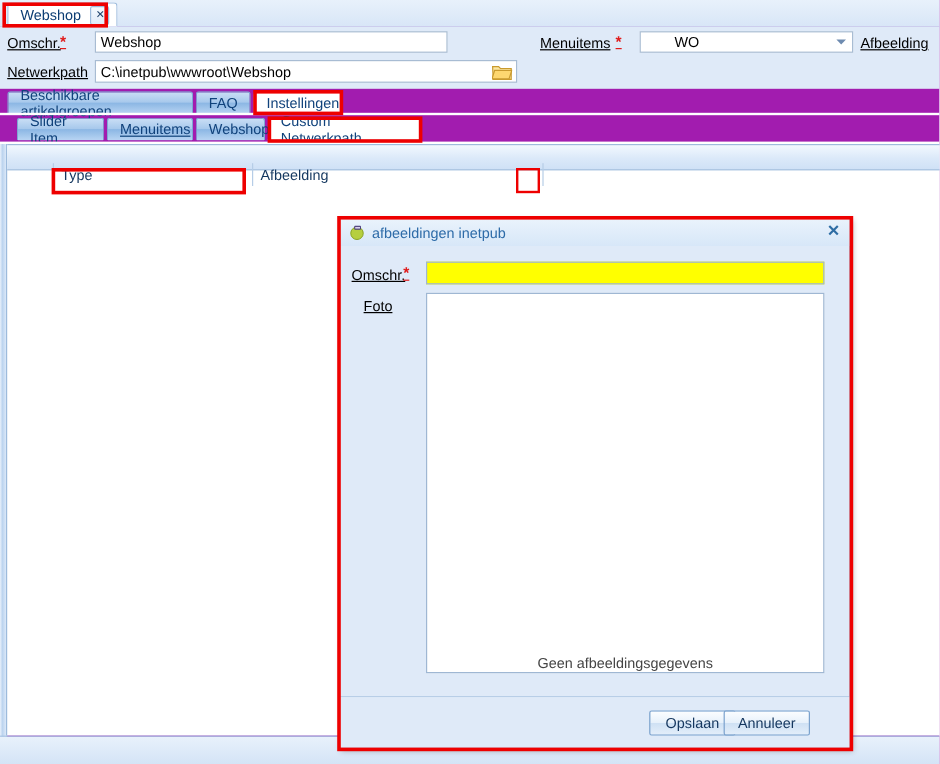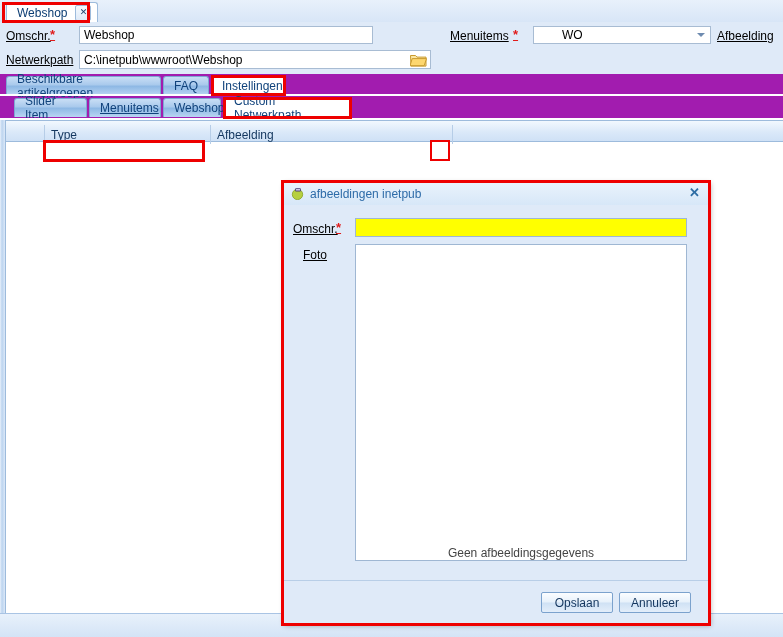--- a/index.html
+++ b/index.html
@@ -155,21 +155,21 @@
   .grid-header {
     position: absolute;
     left: 0; top: 0;
     width: 778px; height: 20px;
     background: linear-gradient(to bottom, #f2f8fe 0%, #dbe9f9 55%, #cfe1f6 100%);
     border-bottom: 1px solid #9dbbdc;
     border-top: 1px solid #9dbbdc;
   }
   .gh-cell {
     position: absolute;
-    top: 4px; height: 19px;
+    top: 15px; height: 19px;
     display: flex;
     align-items: center;
     padding-left: 6px;
     box-sizing: border-box;
     font-size: 12px;
     color: #14375f;
     border-right: 1px solid #b6cde7;
   }
   .grid-row {
     position: absolute;
@@ -451,21 +451,21 @@
       <span class="lbl" style="left:20px; top:43px;">Foto</span>
       <div class="dlg-foto">
         <span>Geen afbeeldingsgegevens</span>
       </div>
     </div>
 
     <div class="dlg-sep"></div>
 
     <div class="dlg-foot">
       <div class="btn" style="left:258px;">Opslaan</div>
-      <div class="btn" style="left:336px;">Annuleer</div>
+      <div class="btn" style="left:320px;">Annuleer</div>
     </div>
   </div>
 
   <div class="anno" style="left:2px;  top:2px;   width:88px;  height:21px;"></div>
   <div class="anno" style="left:211px;top:75px;  width:75px;  height:21px;"></div>
   <div class="anno" style="left:223px;top:97px;  width:129px; height:22px;"></div>
   <div class="anno" style="left:43px; top:140px; width:162px; height:22px;"></div>
   <div class="anno anno2" style="left:430px;top:140px; width:20px; height:21px;"></div>
   <div class="anno" style="left:281px;top:180px; width:430px; height:446px;"></div>
 

